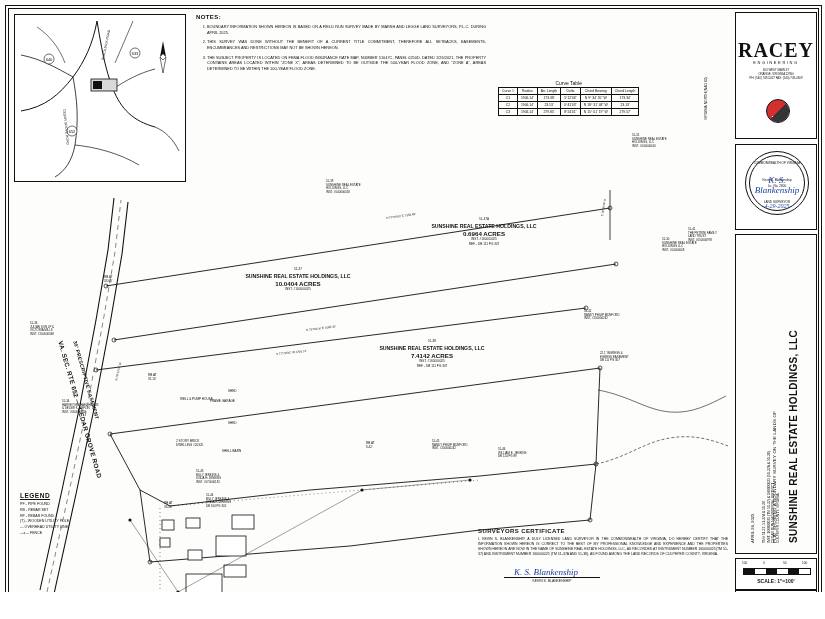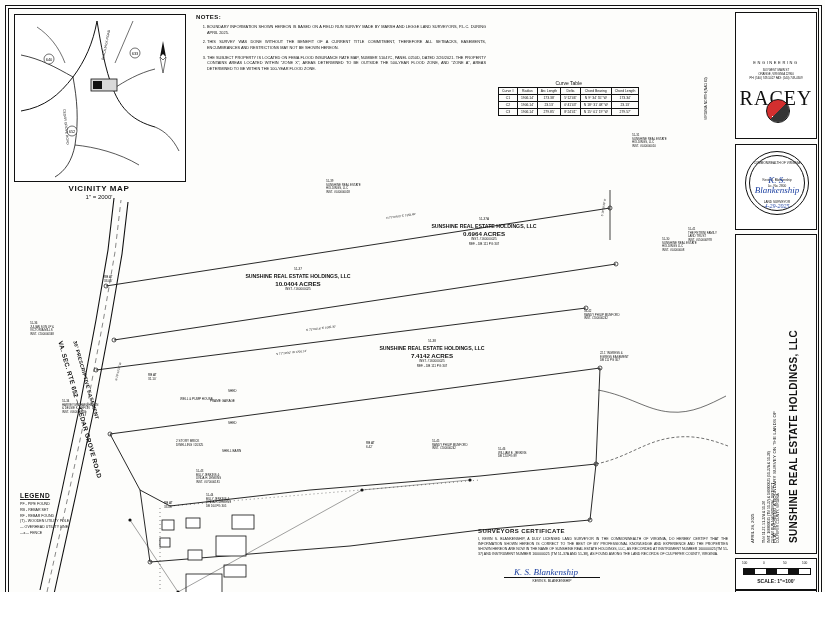--- a/index.html
+++ b/index.html
@@ -79,21 +79,21 @@
   
   #right-col {
     left: 735px; top: 12px; width: 82px; height: 595px;
   }
   .rc-box { border: 1px solid #111; background: #fff; position: absolute; left: 0; }
 
   #logo-box { top: 0; width: 80px; height: 125px; }
   #logo-racey {
     position: absolute; left: 0; top: 26px; width: 80px;
     text-align: center; font-family: "Liberation Serif", serif;
-    font-size: 20px; font-weight: normal; letter-spacing: 1px; margin-top: 48px;
+    font-size: 20px; font-weight: bold; letter-spacing: 1px;
   }
   #logo-sub {
     position: absolute; left: 0; top: 47px; width: 80px;
     text-align: center; font-size: 4px; letter-spacing: 1.6px;
   }
   #logo-addr {
     position: absolute; left: 0; top: 56px; width: 80px;
     text-align: center; font-size: 2.9px; line-height: 1.3;
   }
   #logo-mark {
@@ -259,24 +259,20 @@
     </svg>
     <div id="north">
       <svg width="24" height="36" viewBox="0 0 24 36">
         <polygon points="12,2 9,18 12,15 15,18" fill="#111"></polygon>
         <polygon points="12,34 9,18 12,21 15,18" fill="#fff" stroke="#111" stroke-width=".6"></polygon>
         <text x="12" y="8" font-size="0" fill="#111"></text>
       </svg>
     </div>
   </div>
 
-  <div id="vicinity-caption" class="abs">
-    <div class="t1">VICINITY MAP</div>
-    <div class="t2">1" = 2000'</div>
-  </div>
 
   <div id="notes" class="abs">
     <div class="hdr">NOTES:</div>
     <ol>
       <li>BOUNDARY INFORMATION SHOWN HEREON IS BASED ON A FIELD RUN SURVEY MADE BY MARSH AND LEGGE LAND SURVEYORS, P.L.C. DURING APRIL 2025.</li>
       <li>THIS SURVEY WAS DONE WITHOUT THE BENEFIT OF A CURRENT TITLE COMMITMENT, THEREFORE ALL SETBACKS, EASEMENTS, ENCUMBRANCES AND RESTRICTIONS MAY NOT BE SHOWN HEREON.</li>
       <li>THE SUBJECT PROPERTY IS LOCATED ON FEMA FLOOD INSURANCE RATE MAP, NUMBER 51047C, PANEL 0250D, DATED 2/26/2021. THE PROPERTY CONTAINS AREAS LOCATED WITHIN "ZONE X", AREAS DETERMINED TO BE OUTSIDE THE 500-YEAR FLOOD ZONE, AND "ZONE A", AREAS DETERMINED TO BE WITHIN THE 100-YEAR FLOOD ZONE.</li>
     </ol>
   </div>
 

